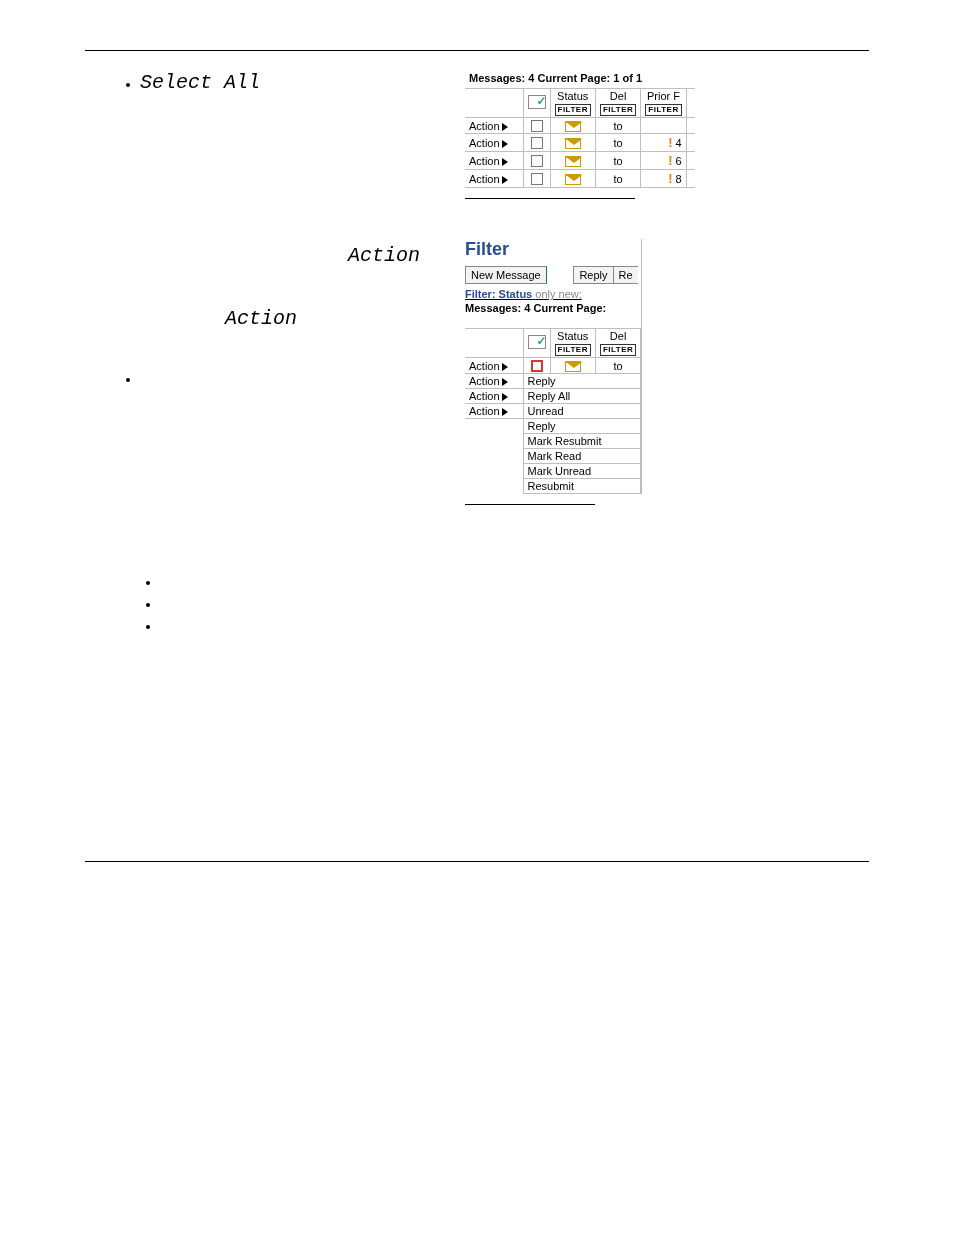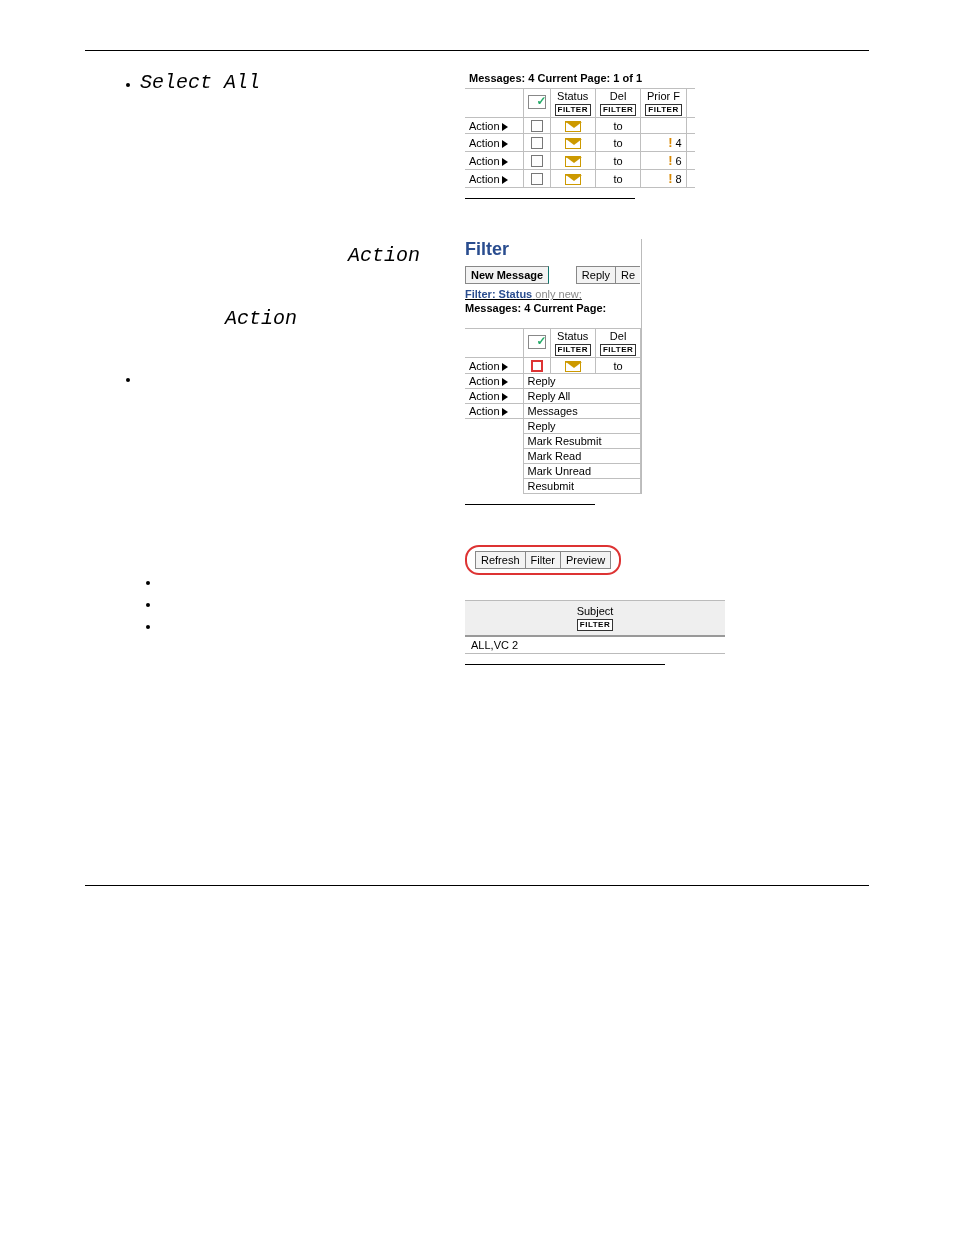--- a/index.html
+++ b/index.html
@@ -167,21 +167,21 @@
       </div>
       <div style="height:40px;"></div>
       <ul class="b">
           <li><span class="body-text"></span></li>
         </ul>
     </div>
     <div class="right-col">
       <div style="border-right:1px solid #bbb; display:inline-block; padding-right:0;">
       <div class="inbox-title">Filter</div>
       <div style="margin-bottom:4px;">
-        <span class="btn" style="border-right:1px solid #0f766e;font-weight:bold;">New Message</span>
+        <span class="btn" style="border-right:1px solid #0f766e;">New Message</span>
         <span style="display:inline-block;width:20px;"></span>
         <span class="btn">Reply</span><span class="btn" style="border-right:none;">Re</span>
       </div>
       <div class="filter-line"><b>Filter: Status</b> <span class="grey">only new;</span></div>
       <div style="font-weight:bold;font-size:11px;margin-bottom:14px;">Messages: 4  Current Page:</div>
       <table class="shot" style="border:none;">
         <tbody>
               <tr>
           <td style="width:58px;border-left:none;"></td>
           <td style="text-align:center;"><span class="select-all-icon"></span></td>
@@ -203,21 +203,21 @@
         <tr>
           <td class="action-cell" style="border-left:none;"><span>Action</span><span class="tri"></span></td>
           <td colspan="3" rowspan="1">Reply</td>
         </tr>
         <tr>
           <td class="action-cell" style="border-left:none;"><span>Action</span><span class="tri"></span></td>
           <td colspan="3">Reply All</td>
         </tr>
         <tr>
           <td class="action-cell" style="border-left:none;"><span>Action</span><span class="tri"></span></td>
-          <td colspan="3">Messages</td>
+          <td colspan="3">Unread</td>
         </tr>
         <tr>
                 <td style="border:none;"></td>
                 <td colspan="3">Reply</td>
               </tr>
         <tr>
                 <td style="border:none;"></td>
                 <td colspan="3">Mark Resubmit</td>
               </tr>
         <tr>
@@ -240,32 +240,16 @@
   </div>
 
   <div class="section" style="margin-top:40px;">
     <div class="left-col" style="padding-top:30px;">
       <ul class="b" style="padding-left:75px;">
         <li></li>
         <li></li>
         <li></li>
       </ul>
     </div>
-    <div class="right-col">
-      <span class="red-circle">
-        <span class="btn">Refresh</span>
-          <span class="btn">Filter</span>
-          <span class="btn" style="border-right:1px solid #888;">Preview</span>
-      </span>
-      <div style="height:25px;"></div>
-      <div class="subject-shot" style="border:1px solid #bbb;border-left:none;border-right:none;">
-        <div class="subject-hdr">
-          <div>Subject</div>
-          <span class="filter-badge">FILTER</span>
-        </div>
-        <div class="subject-row">ALL,VC 2</div>
-      </div>
-      <div class="caption-line w2"></div>
-    </div>
   </div>
 
   <div class="footer-hr" style="margin-top:220px;"></div>
 </div>
 
 </body></html>

